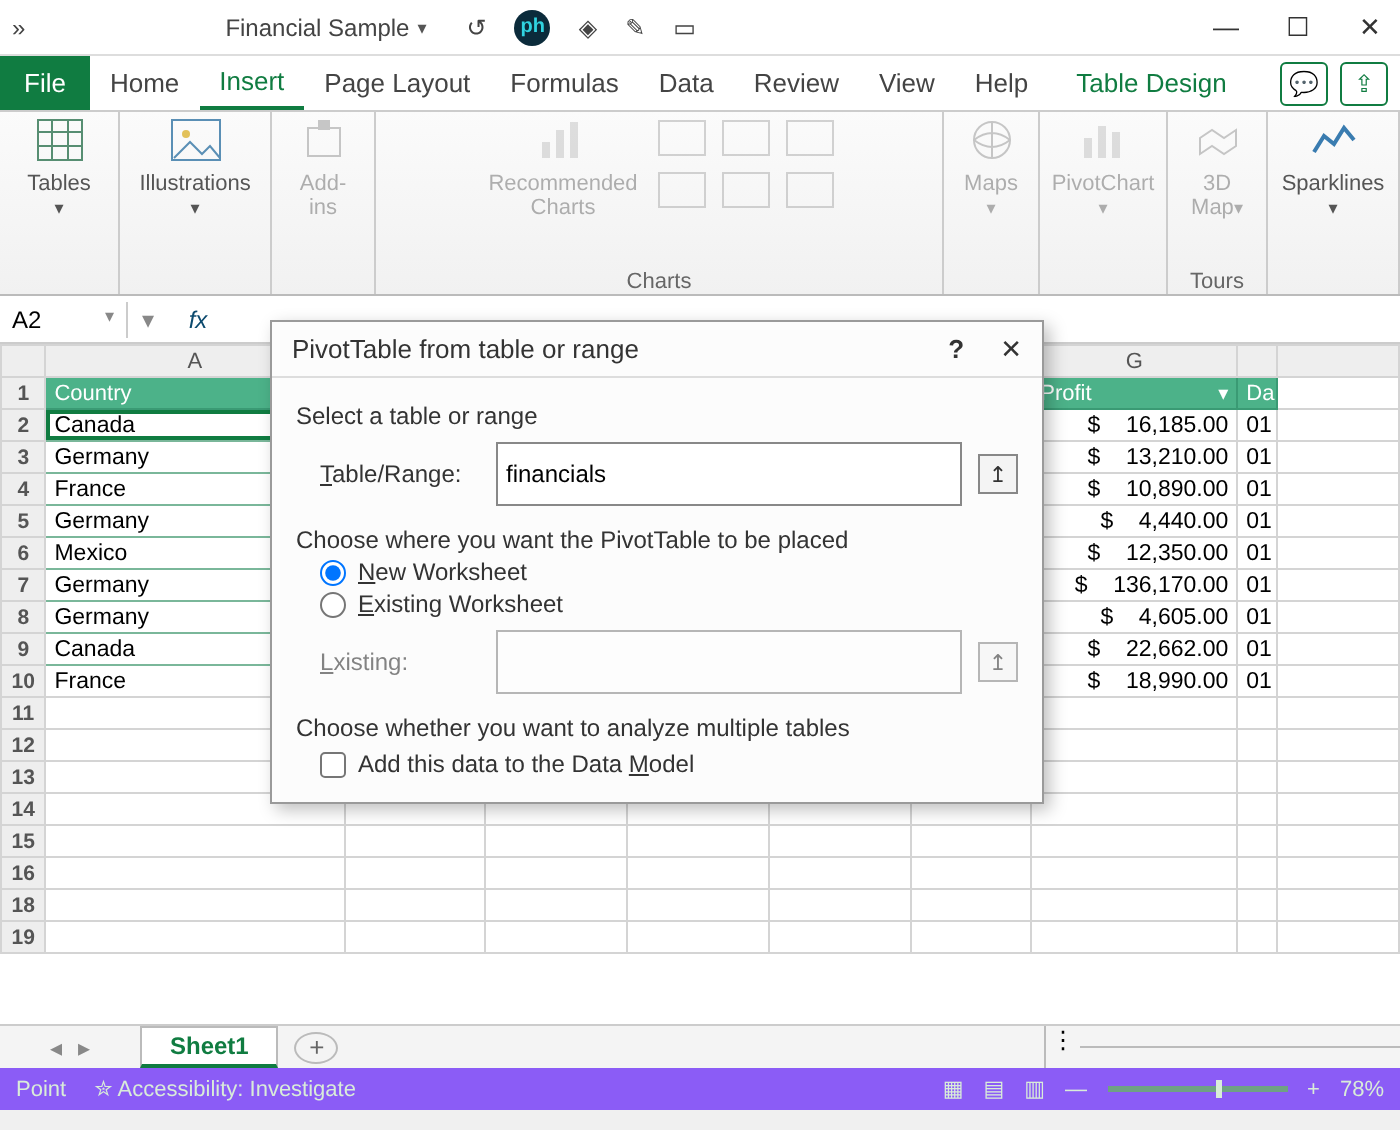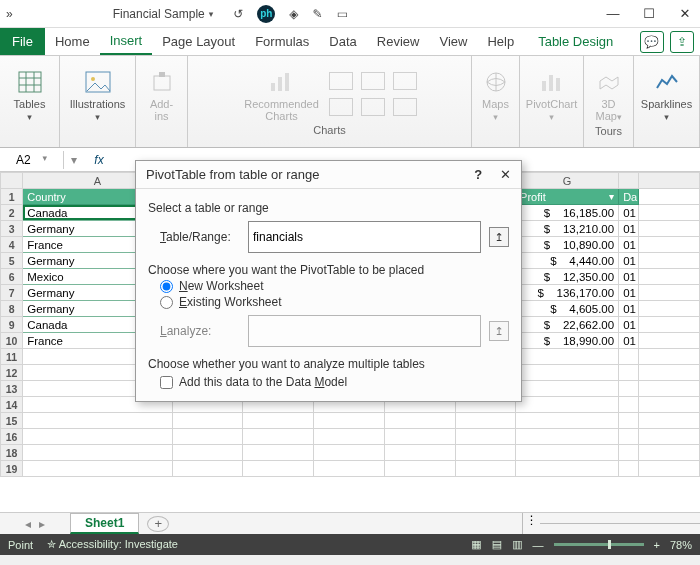--- a/index.html
+++ b/index.html
@@ -9,31 +9,31 @@
   .winbtns { margin-left: auto; display: flex; gap: 18px; align-items: center; }
   .winbtn { width: 18px; text-align: center; font-size: 13px; color: #333; cursor: default; }
   .tabs { height: 28px; background: #fff; display: flex; align-items: center; font-size: 13px; border-bottom: 1px solid #ccc; }
   .file-tab { background: #107c41; color: #fff; padding: 5px 12px; height: 100%; display: flex; align-items: center; }
   .tab { padding: 0 10px; color: #444; height: 100%; display: flex; align-items: center; cursor: default; }
   .tab.active { color: #107c41; border-bottom: 2px solid #107c41; }
   .td-tab { color: #107c41; margin-left: 4px; }
   .tabs-right { margin-left: auto; display: flex; gap: 6px; padding-right: 6px; }
   .tabs-right .sq { width: 24px; height: 22px; border: 1px solid #107c41; border-radius: 3px; display: flex; align-items: center; justify-content: center; color: #107c41; font-size: 12px; }
   .ribbon { height: 92px; background: linear-gradient(#fbfbfb,#f1f1f1); border-bottom: 1px solid #bbb; display: flex; align-items: stretch; font-size: 11px; color: #555; }
-  .rgroup { display: flex; flex-direction: column; align-items: center; justify-content: space-between; padding: 12px 8px; border-right: 1px solid #ccc; }
+  .rgroup { display: flex; flex-direction: column; align-items: center; justify-content: space-between; padding: 0 8px; border-right: 1px solid #ccc; }
   .rgroup .icons { display: flex; gap: 8px; align-items: flex-start; flex: 1; }
   .rbtn { display: flex; flex-direction: column; align-items: center; width: 50px; gap: 2px; color: #555; }
   .rbtn.dim { opacity: 0.45; }
   .rbtn .glyph { width: 28px; height: 28px; display: flex; align-items: center; justify-content: center; }
   .rbtn .glabel { font-size: 11px; text-align: center; line-height: 1.1; }
   .chartgrid { display: grid; grid-template-columns: repeat(3, 24px); grid-auto-rows: 22px; gap: 4px 8px; opacity: 0.5; padding-top:4px;}
   .chartgrid span { width: 24px; height: 18px; border: 1px solid #aaa; display: block; }
   .grplabel { font-size: 11px; color: #666; padding-top: 2px; }
   .namebox-row { height: 24px; background: #fff; border-bottom: 1px solid #ccc; display: flex; align-items: center; font-size: 12px; }
-  .namebox { width: 64px; padding: 2px 16px; border-right: 1px solid #ccc; }
+  .namebox { width: 64px; padding: 2px 6px; border-right: 1px solid #ccc; }
   .fx-icon { width: 30px; text-align: center; color: #0c4a6e; font-style: italic; }
   .grid-area { position: relative; height: 340px; background: #fff; overflow: hidden; }
   table.sheet { border-collapse: collapse; font-size: 11.5px; width: 100%; table-layout: fixed; }
   .sheet th, .sheet td { border: 1px solid #d4d4d4; height: 16px; padding: 1px 4px; overflow: hidden; white-space: nowrap; }
   .sheet .rh { width: 20px; background: #eee; text-align: center; font-size: 10.5px; color: #555; }
   .sheet thead th { background: #eee; text-align: center; font-weight: normal; color: #555; font-size: 11px; }
   .sheet thead th.corner { background: #eee; }
   .filled-header td.data, .filled-header th.data { background: #4cb289; color: #fff; font-weight: 500; border-color:#3a9a74; font-size:11px; }
   .colA { width: 148px; }
   .colG { width: 102px; }
@@ -53,21 +53,21 @@
   .radio-row { display: flex; align-items: center; gap: 6px; margin: 2px 0 2px 12px; }
   .radio-row input { margin: 0; }
   .chk-row { display: flex; align-items: center; gap: 6px; margin: 4px 0 0 12px; }
   .dlg-btns { display: flex; justify-content: flex-end; gap: 12px; margin-top: 14px; }
   .dlg-btn { width: 72px; height: 24px; border: 1px solid #888; background: #f4f4f4; font-size: 12px; }
   .dlg-btn.ok { outline: 3px solid #d40000; outline-offset: 2px; }
   .sheettabs { height: 22px; background: #f4f4f4; border-top: 1px solid #ccc; display: flex; align-items: center; font-size: 12px; }
   .navarrows { width: 70px; display: flex; gap: 8px; justify-content: center; color: #888; }
   .stab { padding: 2px 14px; border: 1px solid #bbb; background: #fff; border-bottom: 2px solid #107c41; font-weight: 600; color:#107c41; }
   .addsheet { width: 22px; text-align: center; color: #666; margin-left: 8px; border:1px solid #bbb; border-radius:50%; height:16px; line-height:14px; font-size:13px;}
-  .statusbar { height: 21px; background: #404040; color: #d9ecd9; font-size: 11px; display: flex; align-items: center; padding: 0 8px; gap: 14px; }
+  .statusbar { height: 21px; background: #8b5cf6; color: #d9ecd9; font-size: 11px; display: flex; align-items: center; padding: 0 8px; gap: 14px; }
   .statusbar .right { margin-left: auto; display: flex; align-items: center; gap: 10px; }
   .zoomtrack { width: 90px; height: 3px; background: #6fa183; position: relative; }
   .caret { font-size: 9px; }
   .topicons { display:flex; gap:14px; margin-left:20px; align-items:center; }
   .und { text-decoration: underline; }
   svg { display:block; }
   .drop { font-size:10px; color:#fff; margin-left:2px;}
   .filled-header .data .drop { float:right; }
 </style>
 </head>
@@ -498,21 +498,21 @@
     <div class="dlg-sec">Choose where you want the PivotTable to be placed</div>
     <div class="radio-row">
       <input type="radio" checked="" style="">
       <label><span class="und">N</span><span>ew Worksheet</span></label>
     </div>
     <div class="radio-row">
       <input type="radio" style="">
       <label><span class="und">E</span><span>xisting Worksheet</span></label>
     </div>
     <div class="inline-row" style="opacity:0.6;">
-      <label><span class="und">L</span><span>analyze:</span></label>
+      <label><span class="und">L</span><span>xisting:</span></label>
       <input class="textctl" disabled="" value="" style="">
       <div class="refbtn">↥</div>
     </div>
     <div class="dlg-sec">Choose whether you want to analyze multiple tables</div>
     <div class="chk-row">
       <input type="checkbox" style="">
       <label>Add this data to the Data <span class="und">M</span>odel</label>
     </div>
   </div>
 </div>

